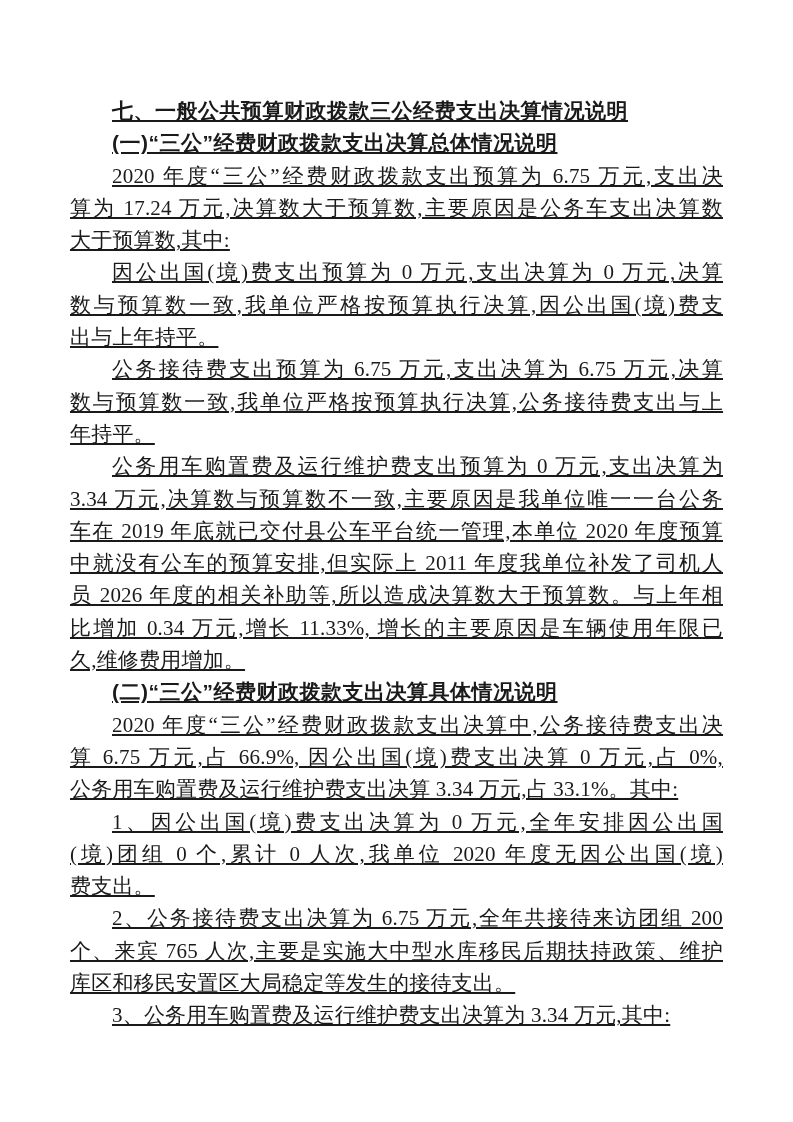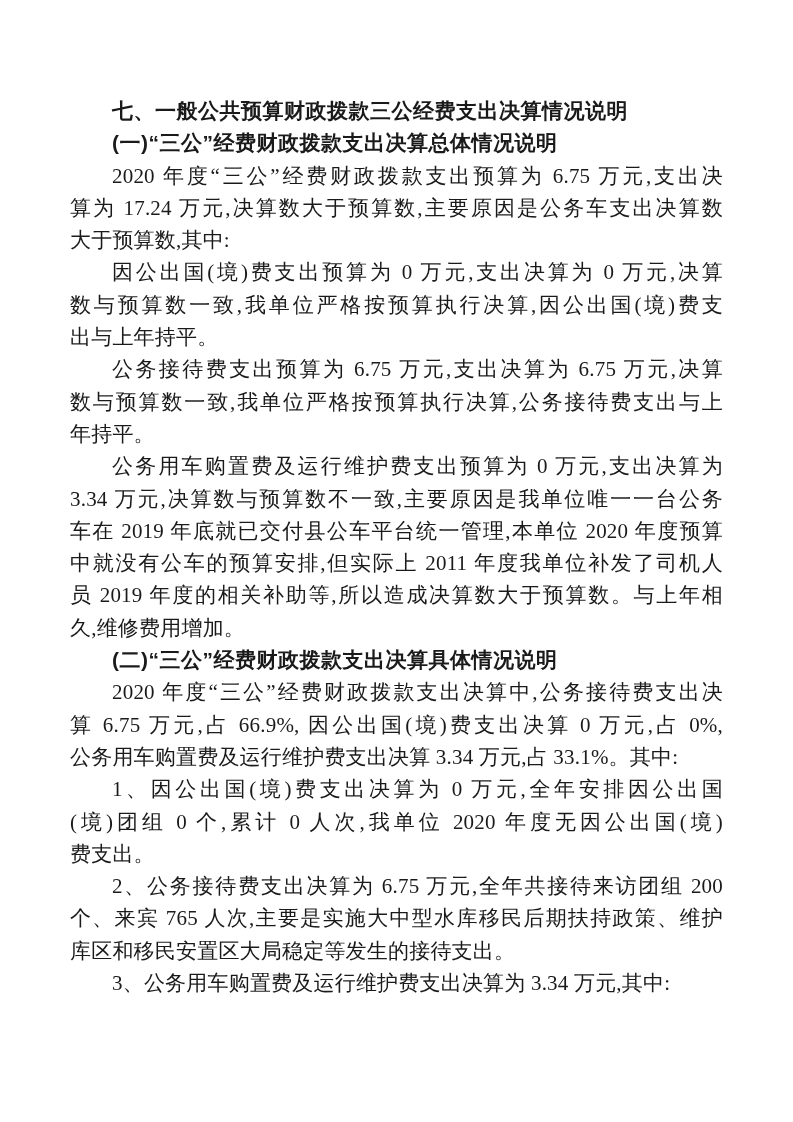--- a/index.html
+++ b/index.html
@@ -22,20 +22,21 @@
     top: 95px;
     width: 653px;
   }
   .line {
     height: 32.3px;
     line-height: 32.3px;
     font-size: 21px;
     overflow: hidden;
     white-space: pre-wrap;
     letter-spacing: 0.2px;
+    text-decoration: underline;
   }
   .line.heading {
     font-family: "Liberation Sans", "DejaVu Sans", sans-serif;
     font-weight: 700;
     letter-spacing: 0.5px;
   }
   .line.indent {
     text-indent: 42px;
   }
   .line.justify {
@@ -56,21 +57,22 @@
       <div class="line body indent justify">因公出国(境)费支出预算为 0 万元,支出决算为 0 万元,决算</div>
       <div class="line body justify">数与预算数一致,我单位严格按预算执行决算,因公出国(境)费支</div>
       <div class="line body">出与上年持平。</div>
       <div class="line body indent justify">公务接待费支出预算为 6.75 万元,支出决算为 6.75 万元,决算</div>
       <div class="line body justify">数与预算数一致,我单位严格按预算执行决算,公务接待费支出与上</div>
       <div class="line body">年持平。</div>
       <div class="line body indent justify">公务用车购置费及运行维护费支出预算为 0 万元,支出决算为</div>
       <div class="line body justify">3.34 万元,决算数与预算数不一致,主要原因是我单位唯一一台公务</div>
       <div class="line body justify">车在 2019 年底就已交付县公车平台统一管理,本单位 2020 年度预算</div>
       <div class="line body justify">中就没有公车的预算安排,但实际上 2011 年度我单位补发了司机人</div>
-      <div class="line body justify">员 2019 年度的相关补助等,所以造成决算数大于预算数。与上年相</div>
+      <div class="line body justify">员 2026 年度的相关补助等,所以造成决算数大于预算数。与上年相</div>
+      <div class="line body justify">比增加 0.34 万元,增长 11.33%, 增长的主要原因是车辆使用年限已</div>
       <div class="line body">久,维修费用增加。</div>
       <div class="line heading indent">(二)“三公”经费财政拨款支出决算具体情况说明</div>
       <div class="line body indent justify">2020 年度“三公”经费财政拨款支出决算中,公务接待费支出决</div>
       <div class="line body justify">算 6.75 万元,占 66.9%, 因公出国(境)费支出决算 0 万元,占 0%,</div>
       <div class="line body">公务用车购置费及运行维护费支出决算 3.34 万元,占 33.1%。其中:</div>
       <div class="line body indent justify">1、因公出国(境)费支出决算为 0 万元,全年安排因公出国</div>
       <div class="line body justify">(境)团组 0 个,累计 0 人次,我单位 2020 年度无因公出国(境)</div>
       <div class="line body">费支出。</div>
       <div class="line body indent justify">2、公务接待费支出决算为 6.75 万元,全年共接待来访团组 200</div>
       <div class="line body justify">个、来宾 765 人次,主要是实施大中型水库移民后期扶持政策、维护</div>

